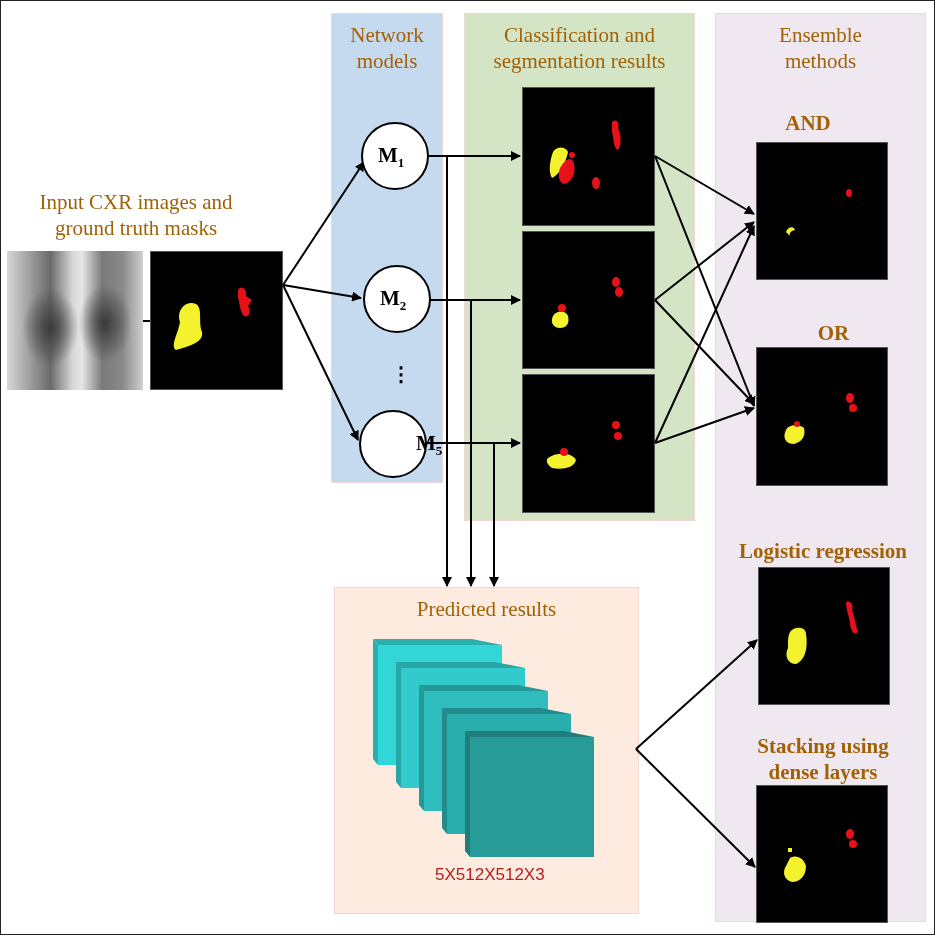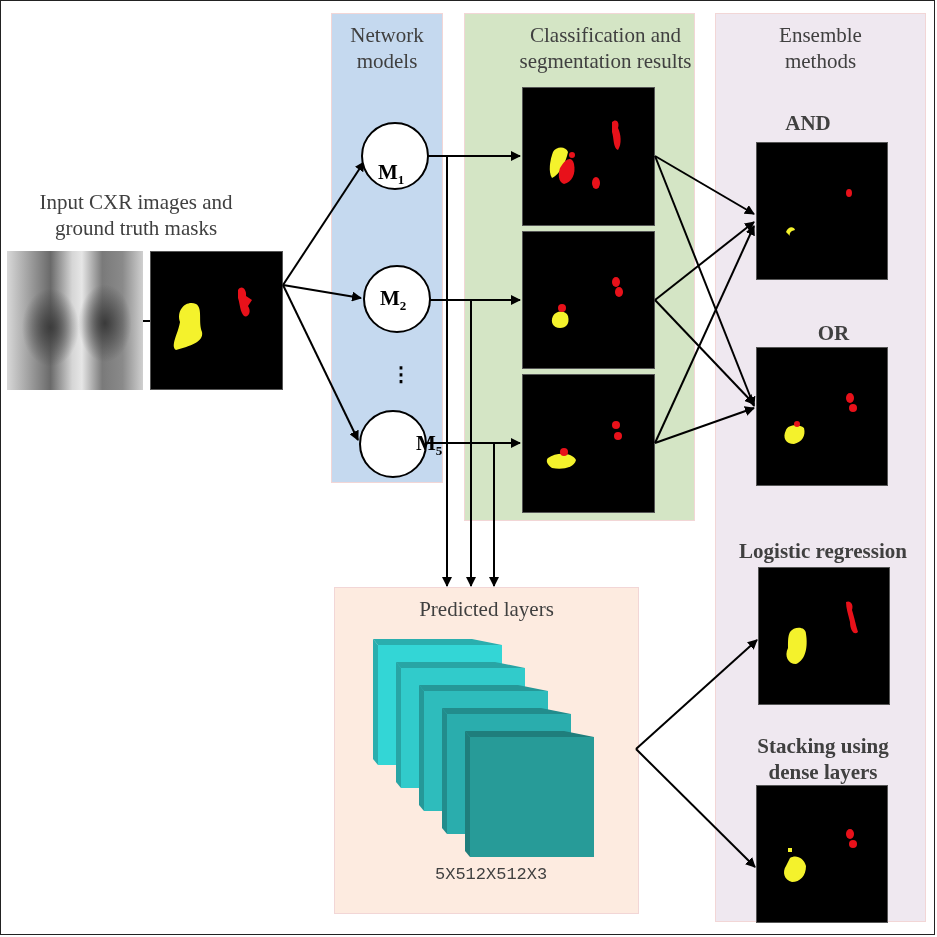--- a/index.html
+++ b/index.html
@@ -1,49 +1,49 @@
 <!DOCTYPE html>
 <html><head>
 <meta charset="utf-8">
 <style>
   html, body { margin:0; padding:0; background:#ffffff; }
   body { width:937px; height:937px; position:relative; overflow:hidden; font-family:"Liberation Serif", serif; }
   .frame { position:absolute; left:0; top:0; width:935px; height:935px; border:1px solid #222; box-sizing:border-box; }
   .panel { position:absolute; box-sizing:border-box; border:1px solid #f2d6d6; }
-  .ttl { position:absolute; text-align:center; font-size:21px; line-height:26px; color:#404040; white-space:pre-line; }
+  .ttl { position:absolute; text-align:center; font-size:21px; line-height:26px; color:#a16207; white-space:pre-line; }
   .bold { font-weight:bold; }
   .mask { position:absolute; background:#000; border:1px solid #555; box-sizing:border-box; }
   svg.layer { position:absolute; left:0; top:0; }
   .node-label { font-family:"Liberation Serif", serif; font-weight:bold; }
-  .dims { position:absolute; font-family:Liberation Mono, monospace; font-size:17px; color:#404040; }
+  .dims { position:absolute; font-family:Liberation Sans, sans-serif; font-size:17px; color:#b91c1c; }
 </style>
 </head>
 <body>
 
 <div class="frame"></div>
 
 <div class="panel" style="left:331px;top:13px;width:112px;height:470px;background:#c5d9ef;"></div>
 <div class="panel" style="left:464px;top:13px;width:231px;height:508px;background:#d4e5c5;"></div>
 <div class="panel" style="left:715px;top:13px;width:211px;height:909px;background:#efe8f0;"></div>
 <div class="panel" style="left:334px;top:587px;width:305px;height:327px;background:#fdebe0;"></div>
 
 <div class="ttl" style="left:0px;top:189px;width:272px;">Input CXR images and
 ground truth masks</div>
 <div class="ttl" style="left:331px;top:22px;width:112px;">Network
 models</div>
-<div class="ttl" style="left:464px;top:22px;width:231px;margin-left:26px;">Classification and
+<div class="ttl" style="left:464px;top:22px;width:231px;">Classification and
 segmentation results</div>
 <div class="ttl" style="left:715px;top:22px;width:211px;">Ensemble
 methods</div>
 <div class="ttl bold" style="left:715px;top:110px;width:186px;">AND</div>
 <div class="ttl bold" style="left:715px;top:320px;width:237px;">OR</div>
 <div class="ttl bold" style="left:715px;top:538px;width:216px;">Logistic regression</div>
 <div class="ttl bold" style="left:715px;top:733px;width:216px;">Stacking using
 dense layers</div>
-<div class="ttl" style="left:334px;top:596px;width:305px;">Predicted layers</div>
+<div class="ttl" style="left:334px;top:596px;width:305px;">Predicted results</div>
 <div class="dims" style="left:435px;top:865px;">5X512X512X3</div>
 
 <div style="position:absolute;left:7px;top:251px;width:136px;height:139px;background:radial-gradient(ellipse 30% 40% at 32% 55%, #3c3c3c, rgba(0,0,0,0) 70%), radial-gradient(ellipse 28% 40% at 72% 52%, #3a3a3a, rgba(0,0,0,0) 70%), linear-gradient(90deg,#d8d8d8 0%,#9a9a9a 18%,#6a6a6a 32%,#d6d6d6 48%,#e6e6e6 55%,#7a7a7a 70%,#8a8a8a 85%,#d0d0d0 100%);"></div>
 
 <div class="mask" style="left:150px;top:251px;width:133px;height:139px;"></div>
 <div class="mask" style="left:522px;top:87px;width:133px;height:139px;"></div>
 <div class="mask" style="left:522px;top:231px;width:133px;height:138px;"></div>
 <div class="mask" style="left:522px;top:374px;width:133px;height:139px;"></div>
 <div class="mask" style="left:756px;top:142px;width:132px;height:138px;"></div>
 <div class="mask" style="left:756px;top:347px;width:132px;height:139px;"></div>
@@ -151,16 +151,16 @@
       <rect x="424" y="691" width="124" height="120" fill="#2ebcbc"></rect>
       <polygon points="442,708 447,714 447,834 442,828" fill="#228c8c"></polygon>
       <polygon points="442,708 541,708 571,714 447,714" fill="#228c8c"></polygon>
       <rect x="447" y="714" width="124" height="120" fill="#2aadad"></rect>
       <polygon points="465,731 470,737 470,857 465,851" fill="#1f7e7c"></polygon>
       <polygon points="465,731 564,731 594,737 470,737" fill="#1f7e7c"></polygon>
       <rect x="470" y="737" width="124" height="120" fill="#279b98"></rect>
     </g>
 </svg>
 
-<div class="node-label" style="position:absolute;left:378px;top:143px;font-size:21px;margin-top:17px;"><span>M</span><sub style="font-size:13px">1</sub></div>
+<div class="node-label" style="position:absolute;left:378px;top:143px;font-size:21px;"><span>M</span><sub style="font-size:13px">1</sub></div>
 <div class="node-label" style="position:absolute;left:380px;top:286px;font-size:21px;"><span>M</span><sub style="font-size:13px">2</sub></div>
 <div class="node-label" style="position:absolute;left:376px;top:431px;font-size:21px;margin-left:40px;"><span>M</span><sub style="font-size:13px">5</sub></div>
 <div style="position:absolute;left:391px;top:362px;font-size:20px;font-weight:bold;">⋮</div>
 
 </body></html>

